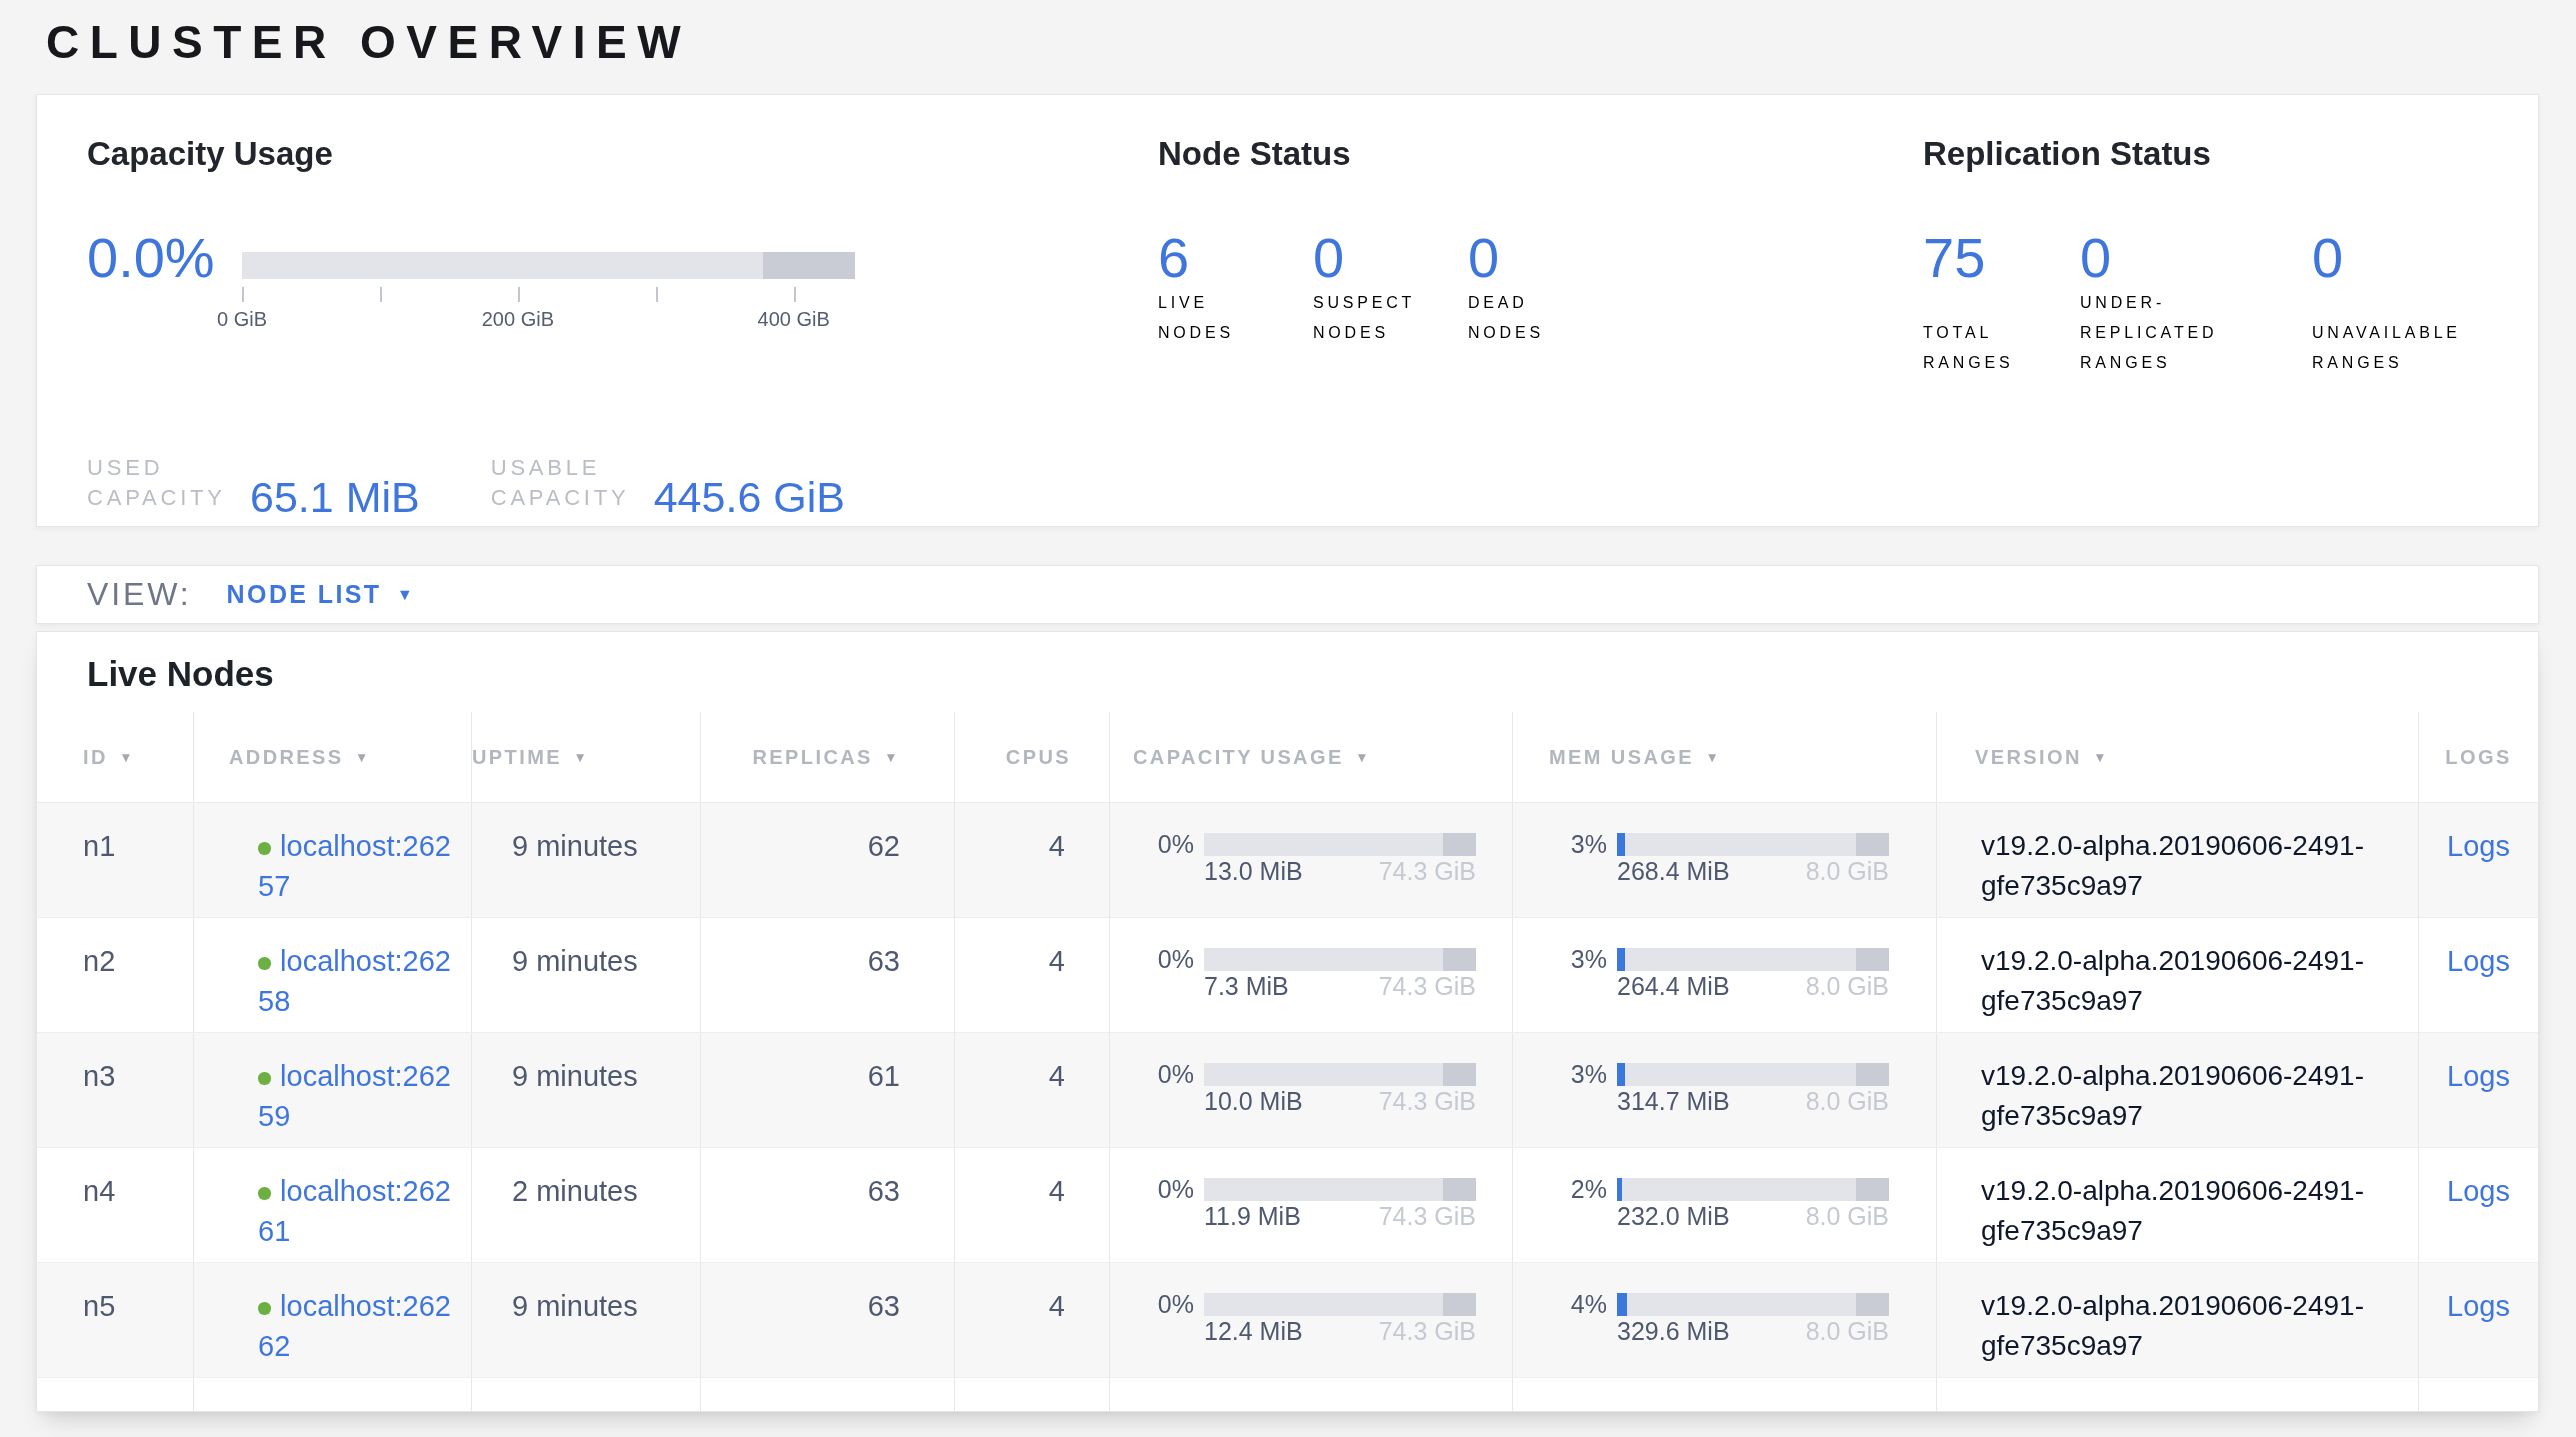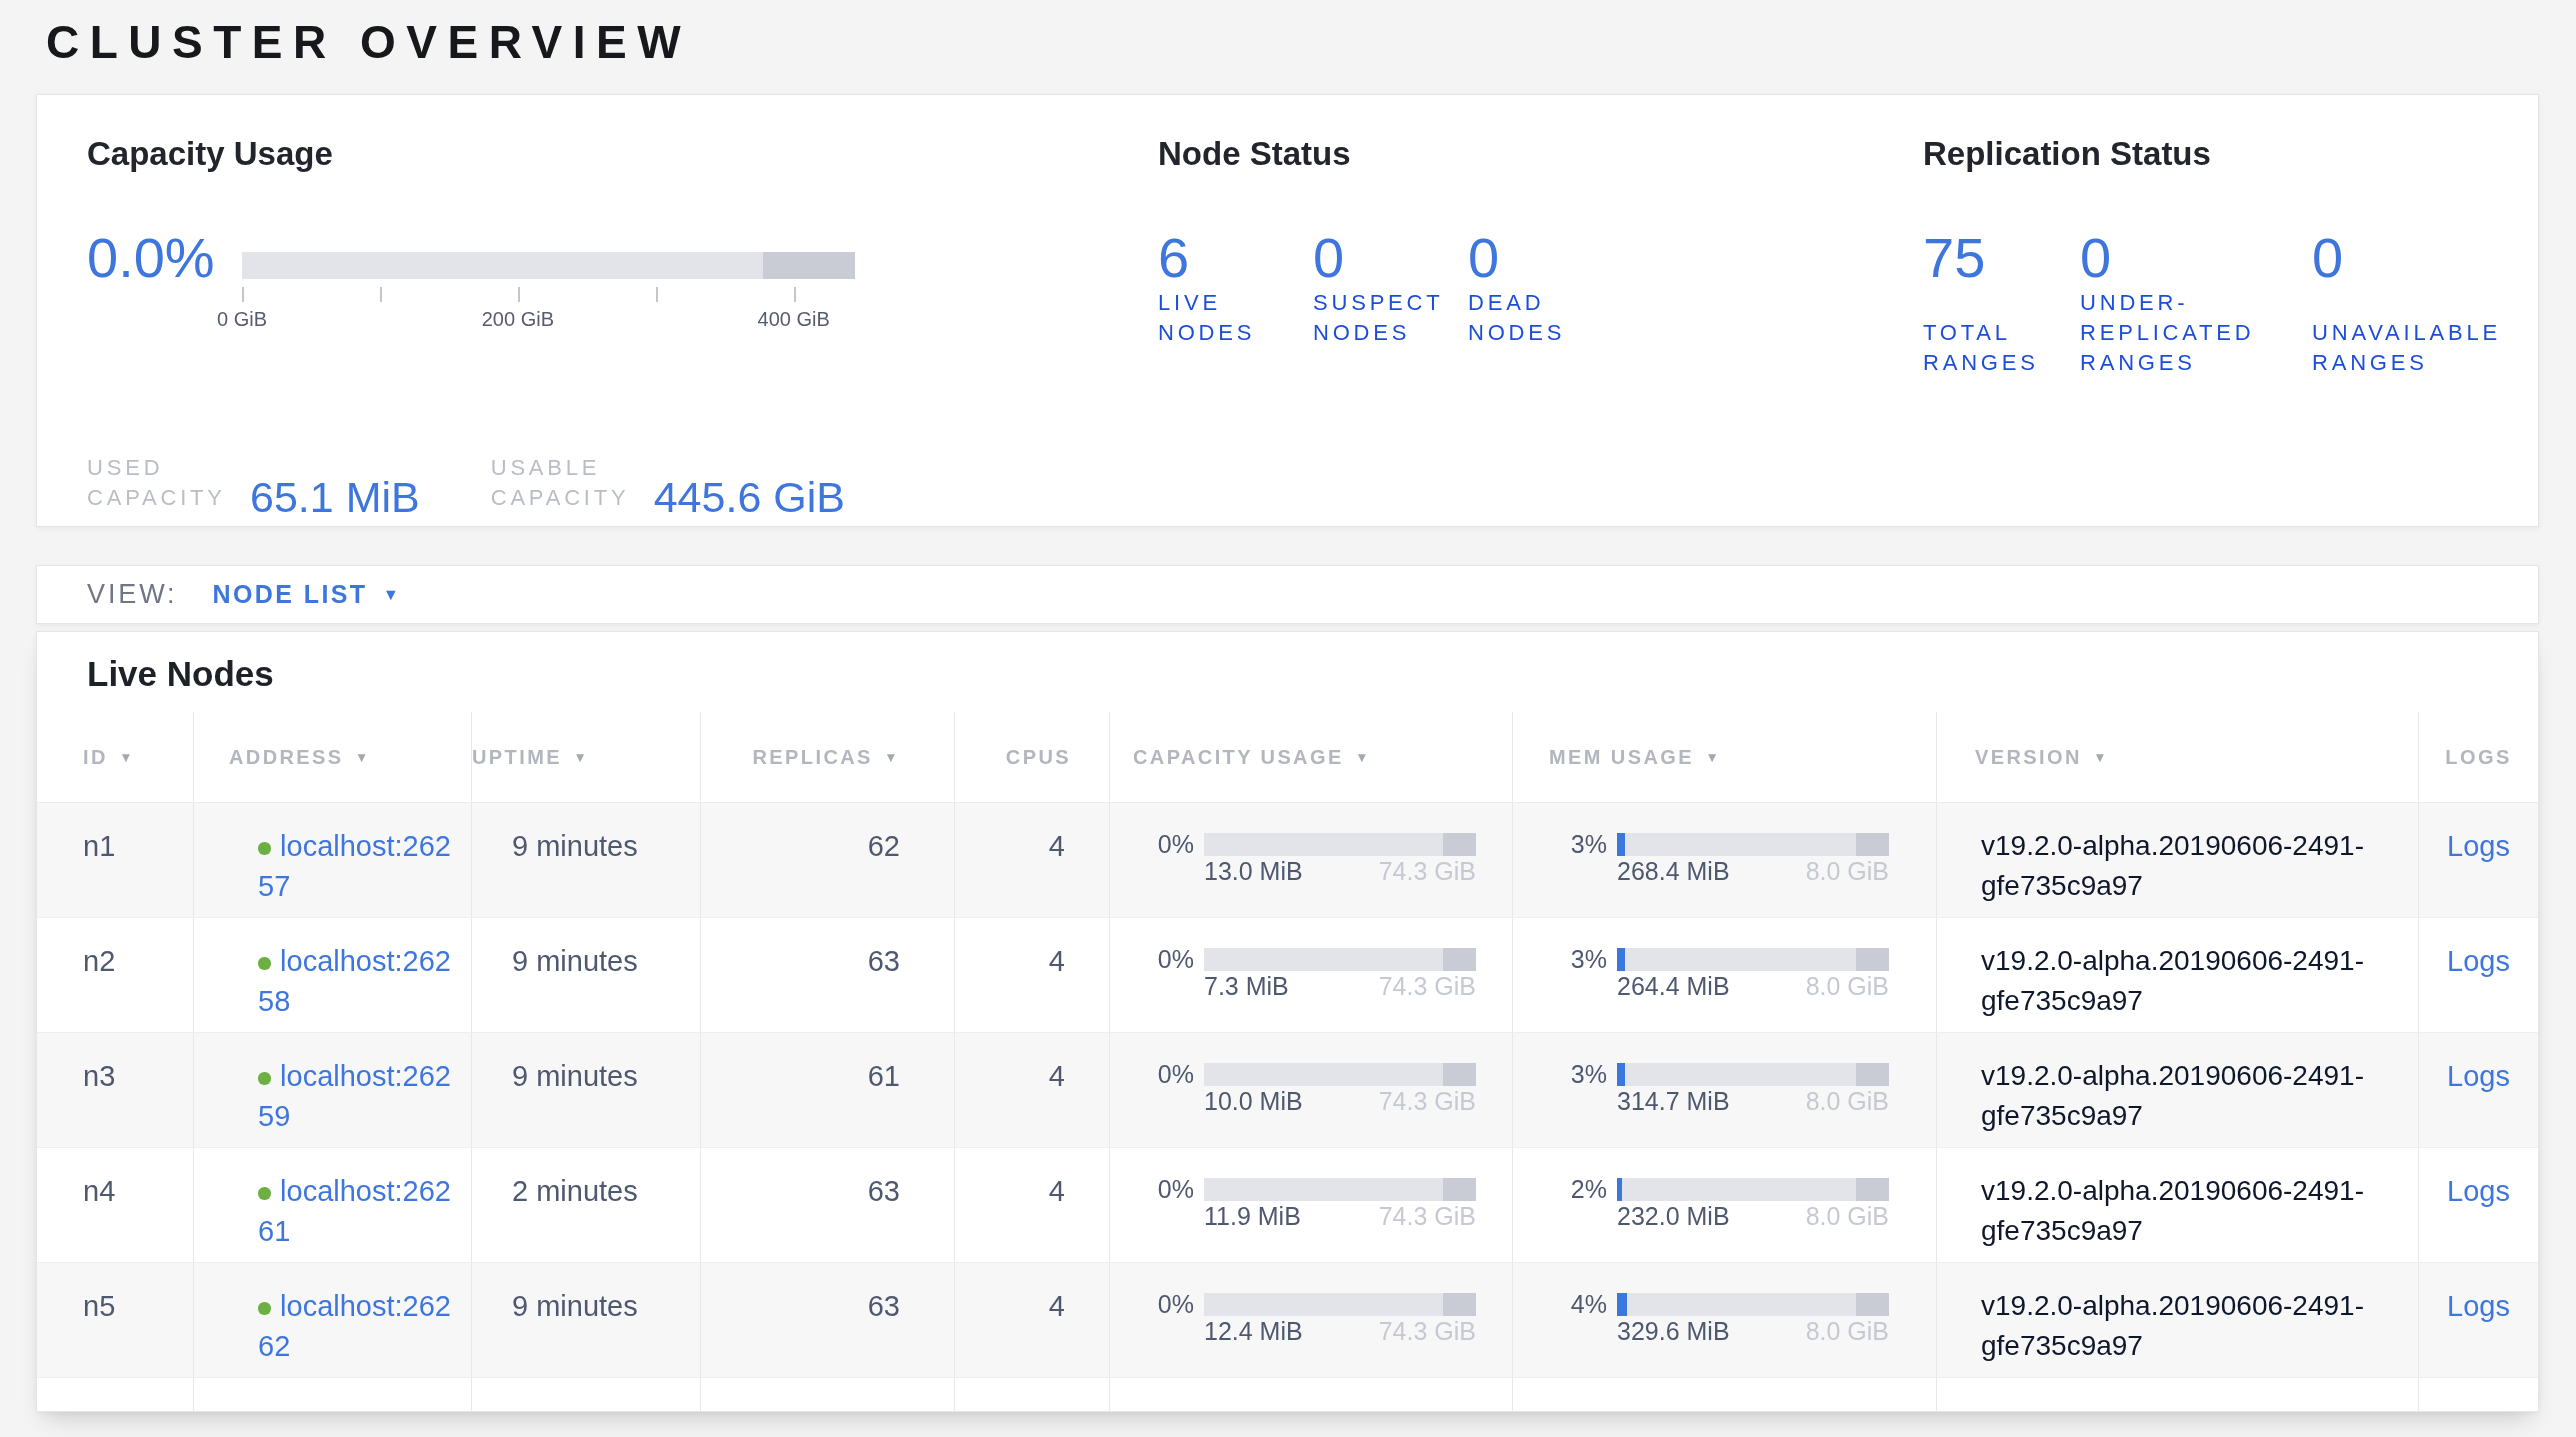--- a/index.html
+++ b/index.html
@@ -34,25 +34,25 @@
   .pair + .pair { margin-left:71px; }
   .pair-label { width:163px; font-size:22px; letter-spacing:3.8px; color:#b9bdc5; line-height:30px; white-space:pre-line; }
   .pair-value { font-size:43px; font-weight:500; color:#3e76dd; line-height:32px; white-space:nowrap; }
 
   .stats { display:flex; flex:1; margin-top:52px; padding-bottom:63px; }
   .stat { display:flex; flex-direction:column; }
   .ov-nodes .stat { width:155px; }
   .ov-repl .stat:nth-child(1) { width:157px; }
   .ov-repl .stat:nth-child(2) { width:232px; }
   .stat-value { font-size:56px; line-height:61px; font-weight:500; color:#3e76dd; }
-  .stat-label { margin-top:auto; font-size:22px; letter-spacing:3.8px; color:#1d4ed8; line-height:30px; white-space:pre-line; }
+  .stat-label { margin-top:auto; font-size:16px; letter-spacing:3.8px; color:#000000; line-height:30px; white-space:pre-line; }
 
   
   .viewbar { top:565px; height:59px; display:flex; align-items:center; padding-left:50px; }
-  .view-label { font-size:27px; letter-spacing:2.9px; color:#6f7685; }
+  .view-label { font-size:32px; letter-spacing:2.9px; color:#6f7685; }
   .view-select { display:flex; align-items:center; margin-left:35px; font-size:25px;
     letter-spacing:2.4px; font-weight:600; color:#3e76dd; cursor:pointer; }
   .caret { font-size:16.3px; margin-left:15.3px; }
 
   
   .table-card { top:631px; height:781px; overflow:hidden; display:flex; flex-direction:column;
     box-shadow:0 13.4px 23px -7.7px rgba(0,0,0,.16), 0 1.9px 5.8px rgba(0,0,0,.04); }
   .table-title { margin:17px 0 0 50px; font-size:35px; font-weight:700; color:#1d2128; line-height:50px; }
 
   .thead { display:flex; margin-top:13.4px; height:91px; border-bottom:1px solid #e9ebee; }

